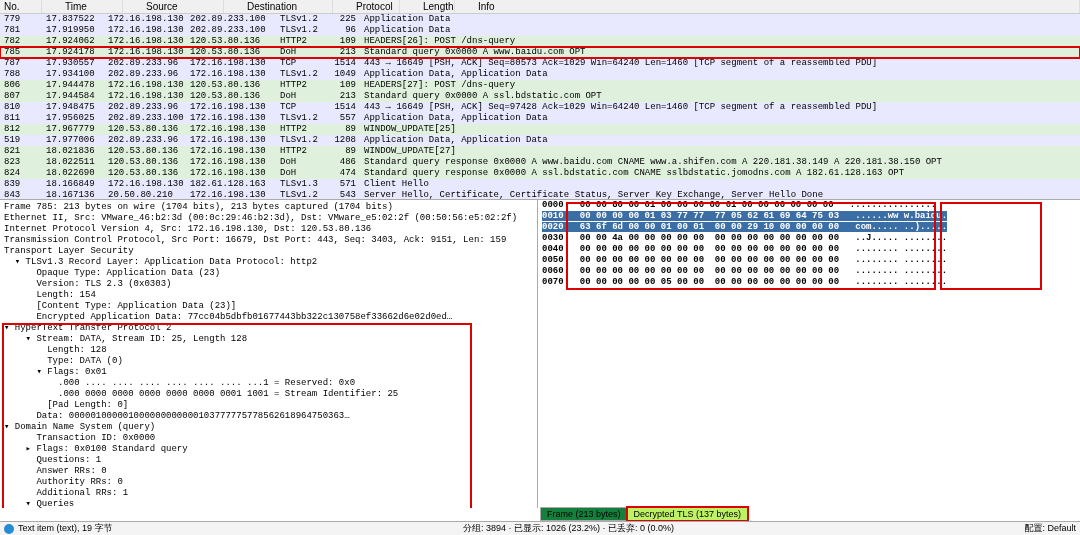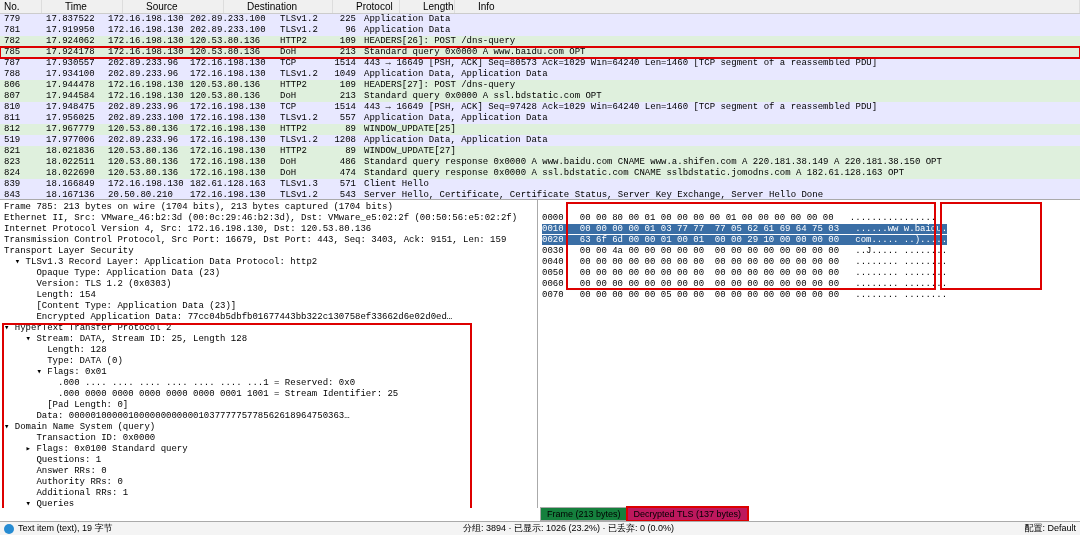--- a/index.html
+++ b/index.html
@@ -62,23 +62,24 @@
   position: relative;
 }
 .details-pane .tree-line { white-space: pre; }
 .details-box-red {
   position: absolute;
   border: 2px solid #d00;
   pointer-events: none;
 }
 .hex-pane {
   flex: 1;
-  padding: 13px 4px;
+  padding: 0 4px;
   position: relative;
   line-height: 11px;
+  font-weight: bold;
 }
 .hex-row { white-space: pre; }
 .hex-hl { background: #3a6ea5; color: #fff; }
 .hex-box-red {
   position: absolute;
   border: 2px solid #d00;
   pointer-events: none;
 }
 .tabs {
   position: absolute;
@@ -88,21 +89,21 @@
   font-family: Arial, sans-serif;
   font-size: 9px;
 }
 .tabs .tab {
   padding: 1px 6px;
   border: 1px solid #aaa;
   background: #15803d;
   margin-right: -1px;
   cursor: pointer;
 }
-.tabs .tab.active { outline: 2px solid #d00; outline-offset: -1px; background: #be185d; }
+.tabs .tab.active { outline: 2px solid #d00; outline-offset: -1px; background: #bef264; }
 .status-bar {
   position: absolute;
   bottom: 0;
   left: 0;
   right: 0;
   height: 14px;
   border-top: 1px solid #aaa;
   display: flex;
   align-items: flex-start;
   font-family: Arial, sans-serif;
@@ -287,21 +288,21 @@
 <div class="bottom-split">
 
   <div class="details-pane">
     <div class="tree-line">Frame 785: 213 bytes on wire (1704 bits), 213 bytes captured (1704 bits)</div>
     <div class="tree-line">Ethernet II, Src: VMware_46:b2:3d (00:0c:29:46:b2:3d), Dst: VMware_e5:02:2f (00:50:56:e5:02:2f)</div>
     <div class="tree-line">Internet Protocol Version 4, Src: 172.16.198.130, Dst: 120.53.80.136</div>
     <div class="tree-line">Transmission Control Protocol, Src Port: 16679, Dst Port: 443, Seq: 3403, Ack: 9151, Len: 159</div>
     <div class="tree-line">Transport Layer Security</div>
     <div class="tree-line">  ▾ TLSv1.3 Record Layer: Application Data Protocol: http2</div>
     <div class="tree-line">      Opaque Type: Application Data (23)</div>
-    <div class="tree-line">      Version: TLS 1.2 (0x0303)</div>
+    <div class="tree-line">      Version: TLS 2.3 (0x0303)</div>
     <div class="tree-line">      Length: 154</div>
     <div class="tree-line">      [Content Type: Application Data (23)]</div>
     <div class="tree-line">      Encrypted Application Data: 77cc04b5dbfb01677443bb322c130758ef33662d6e02d0ed…</div>
     <div class="tree-line">▾ HyperText Transfer Protocol 2</div>
     <div class="tree-line">    ▾ Stream: DATA, Stream ID: 25, Length 128</div>
     <div class="tree-line">        Length: 128</div>
     <div class="tree-line">        Type: DATA (0)</div>
     <div class="tree-line">      ▾ Flags: 0x01</div>
     <div class="tree-line">          .000 .... .... .... .... .... .... ...1 = Reserved: 0x0</div>
     <div class="tree-line">          .000 0000 0000 0000 0000 0000 0001 1001 = Stream Identifier: 25</div>

